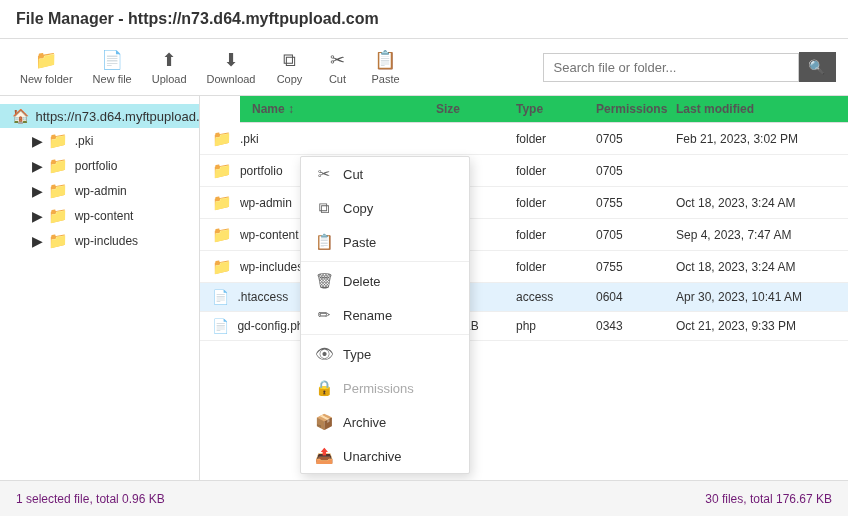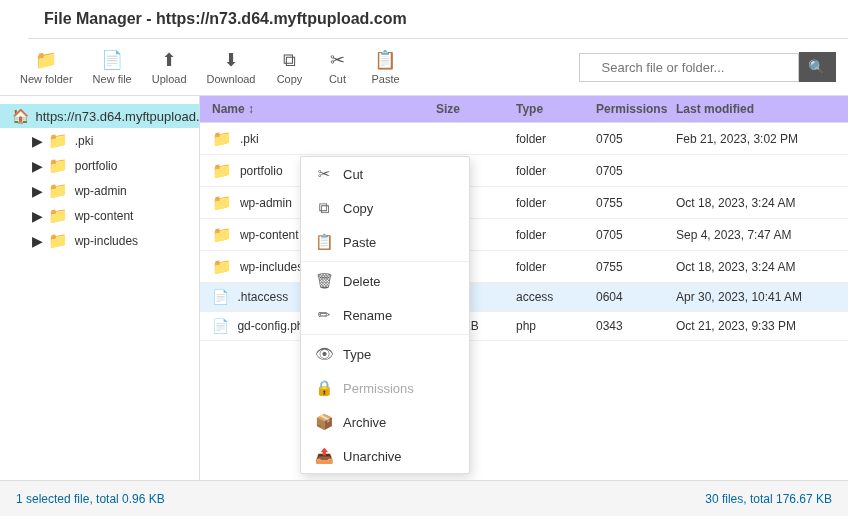--- a/index.html
+++ b/index.html
@@ -1,44 +1,44 @@
 <!DOCTYPE html>
 <html><head>
   <meta charset="utf-8">
   <style>
     * { box-sizing: border-box; margin: 0; padding: 0; }
     body { font-family: Arial, sans-serif; font-size: 13px; background: #fff; color: #333; width: 848px; height: 520px; overflow: hidden; }
 
-    .title-bar { padding: 10px 16px; font-size: 16px; font-weight: bold; border-bottom: 1px solid #ddd; background: #fff; margin-left: 28px; }
+    .title-bar { padding: 10px 16px; font-size: 16px; font-weight: bold; border-bottom: 1px solid #ddd; background: #fff; }
 
     .toolbar { display: flex; align-items: center; padding: 6px 12px; border-bottom: 1px solid #ddd; gap: 4px; }
     .toolbar-btn { display: flex; flex-direction: column; align-items: center; font-size: 11px; color: #555; cursor: pointer; padding: 4px 8px; border: none; background: none; gap: 2px; min-width: 44px; }
     .toolbar-icon { font-size: 18px; color: #555; }
     .search-area { margin-left: auto; display: flex; align-items: center; }
-    .search-input { border: 1px solid #ccc; padding: 6px 22px; font-size: 13px; width: 220px; outline: none; }
+    .search-input { border: 1px solid #ccc; padding: 6px 10px; font-size: 13px; width: 256px; outline: none; }
     .search-btn { background: #555; color: #fff; border: none; padding: 7px 10px; cursor: pointer; font-size: 14px; }
 
     .main { display: flex; height: calc(520px - 100px - 36px); }
 
     .sidebar { width: 200px; border-right: 1px solid #ddd; overflow-y: auto; padding: 8px 0; }
     .sidebar-item { padding: 4px 12px; cursor: pointer; display: flex; align-items: center; gap: 6px; font-size: 13px; }
     .sidebar-item.active { background: #b2ebf2; }
     .sidebar-item .icon { font-size: 14px; }
     .sidebar-sub { padding-left: 20px; }
     .sidebar-sub .sidebar-item { padding: 3px 12px; font-size: 12px; }
 
     .content { flex: 1; overflow-y: auto; position: relative; }
-    .table-header { display: grid; grid-template-columns: 1fr 80px 80px 80px 160px; padding: 6px 12px; background: #c4b5fd; border-bottom: 1px solid #ddd; font-weight: bold; font-size: 12px; color: #555; position: sticky; top: 0; }
+    .table-header { display: grid; grid-template-columns: 1fr 80px 80px 80px 160px; padding: 6px 12px; background: #22c55e; border-bottom: 1px solid #ddd; font-weight: bold; font-size: 12px; color: #555; position: sticky; top: 0; margin-left: 40px; }
     .table-row { display: grid; grid-template-columns: 1fr 80px 80px 80px 160px; padding: 6px 12px; border-bottom: 1px solid #eee; align-items: center; font-size: 12px; }
     .table-row.selected { background: #e3f2fd; }
     .row-name { display: flex; align-items: center; gap: 8px; }
     .folder-icon { color: #5c6bc0; font-size: 16px; }
     .file-icon { color: #78909c; font-size: 14px; }
 
-    .status-bar { height: 36px; background: #f5f5f5; border-top: 1px solid #ddd; display: flex; align-items: center; padding: 10px 16px; font-size: 12px; color: #0369a1; justify-content: space-between; }
+    .status-bar { height: 36px; background: #f5f5f5; border-top: 1px solid #ddd; display: flex; align-items: center; padding: 10px 16px; font-size: 12px; color: #701a75; justify-content: space-between; }
 
     
     .context-menu { position: absolute; top: 60px; left: 100px; background: #fff; border: 1px solid #ddd; box-shadow: 2px 4px 12px rgba(0,0,0,0.15); z-index: 100; width: 170px; border-radius: 2px; }
     .context-item { display: flex; align-items: center; gap: 10px; padding: 8px 14px; font-size: 13px; cursor: pointer; color: #333; }
     .context-item .ci-icon { font-size: 15px; color: #666; width: 18px; text-align: center; }
     .context-sep { height: 1px; background: #eee; margin: 2px 0; }
     .context-item.disabled { color: #aaa; }
     .context-item.disabled .ci-icon { color: #bbb; }
   </style>
 </head>

